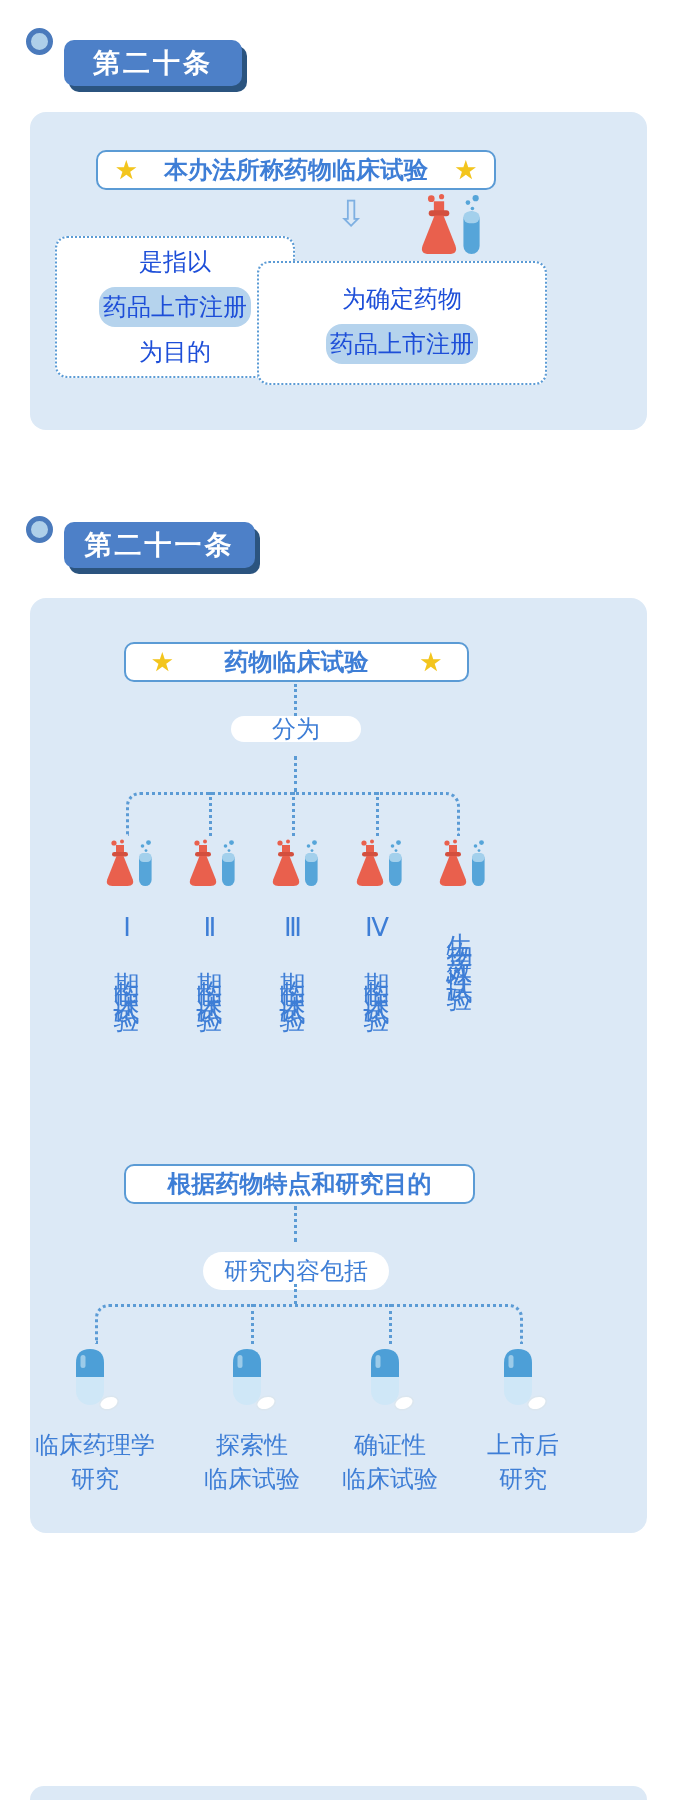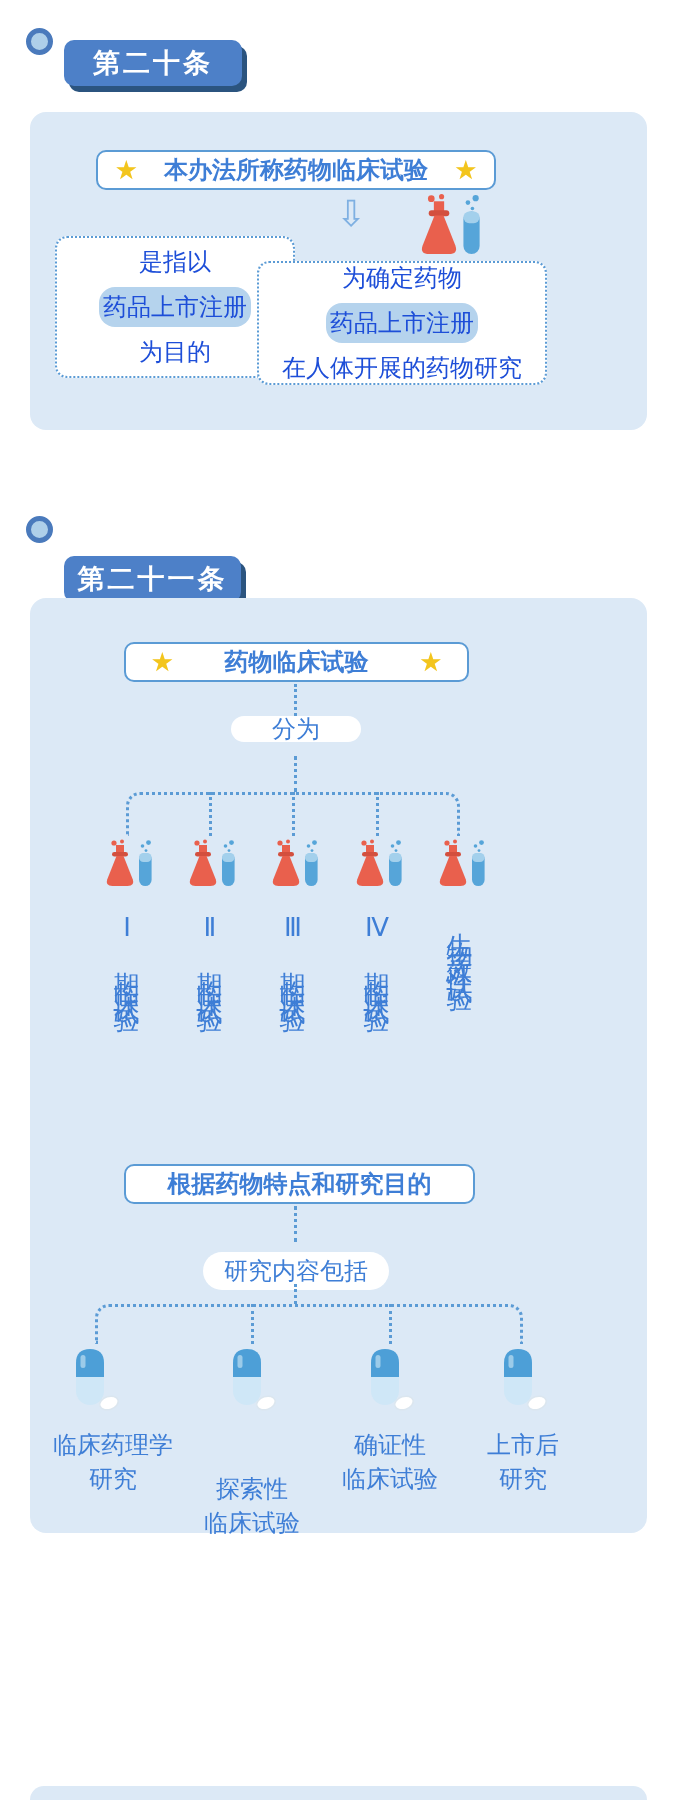--- a/index.html
+++ b/index.html
@@ -94,26 +94,25 @@
 
   <div class="dotted-box" style="left:55px; top:236px; width:240px; height:142px; z-index:1;">
     <div>是指以</div>
     <div class="hl">药品上市注册</div>
     <div>为目的</div>
   </div>
 
   <div class="dotted-box" style="left:257px; top:261px; width:290px; height:124px; z-index:2;">
     <div>为确定药物</div>
     <div class="hl">药品上市注册</div>
-    <div>在人体开展的药物研究</div>
   </div>
 
   <div class="bullet" style="left:26px; top:516px;"></div>
 
-  <div class="badge" style="left:64px; top:556px; width:177px; height:46px;">第二十一条</div>
+  <div class="badge" style="left:64px; top:522px; width:191px; height:46px;">第二十一条</div>
 
   <div class="panel" style="left:30px; top:598px; width:617px; height:935px;"></div>
 
   <div class="pill bordered spread" style="left:124px; top:642px; width:345px; height:40px; padding:0 26px;">
     <span class="star">★</span>
     <span>药物临床试验</span>
     <span class="star">★</span>
   </div>
 
   <div class="vline" style="left:294px; top:684px; height:32px;"></div>
@@ -167,25 +166,25 @@
   <svg class="icon" style="left:226px; top:1346px;" width="52" height="66" viewBox="0 0 52 66">
       <use href="#capsule-def"></use>
     </svg>
   <svg class="icon" style="left:364px; top:1346px;" width="52" height="66" viewBox="0 0 52 66">
       <use href="#capsule-def"></use>
     </svg>
   <svg class="icon" style="left:497px; top:1346px;" width="52" height="66" viewBox="0 0 52 66">
       <use href="#capsule-def"></use>
     </svg>
 
-  <div class="rlabel" style="left:28px; top:1428px;">
+  <div class="rlabel" style="left:10px; top:1428px;">
     <div>临床药理学</div>
     <div>研究</div>
   </div>
-  <div class="rlabel" style="left:167px; top:1428px;margin-top:44px;">
+  <div class="rlabel" style="left:167px; top:1428px;">
     <div>探索性</div>
     <div>临床试验</div>
   </div>
   <div class="rlabel" style="left:305px; top:1428px;">
     <div>确证性</div>
     <div>临床试验</div>
   </div>
   <div class="rlabel" style="left:438px; top:1428px;">
     <div>上市后</div>
     <div>研究</div>

